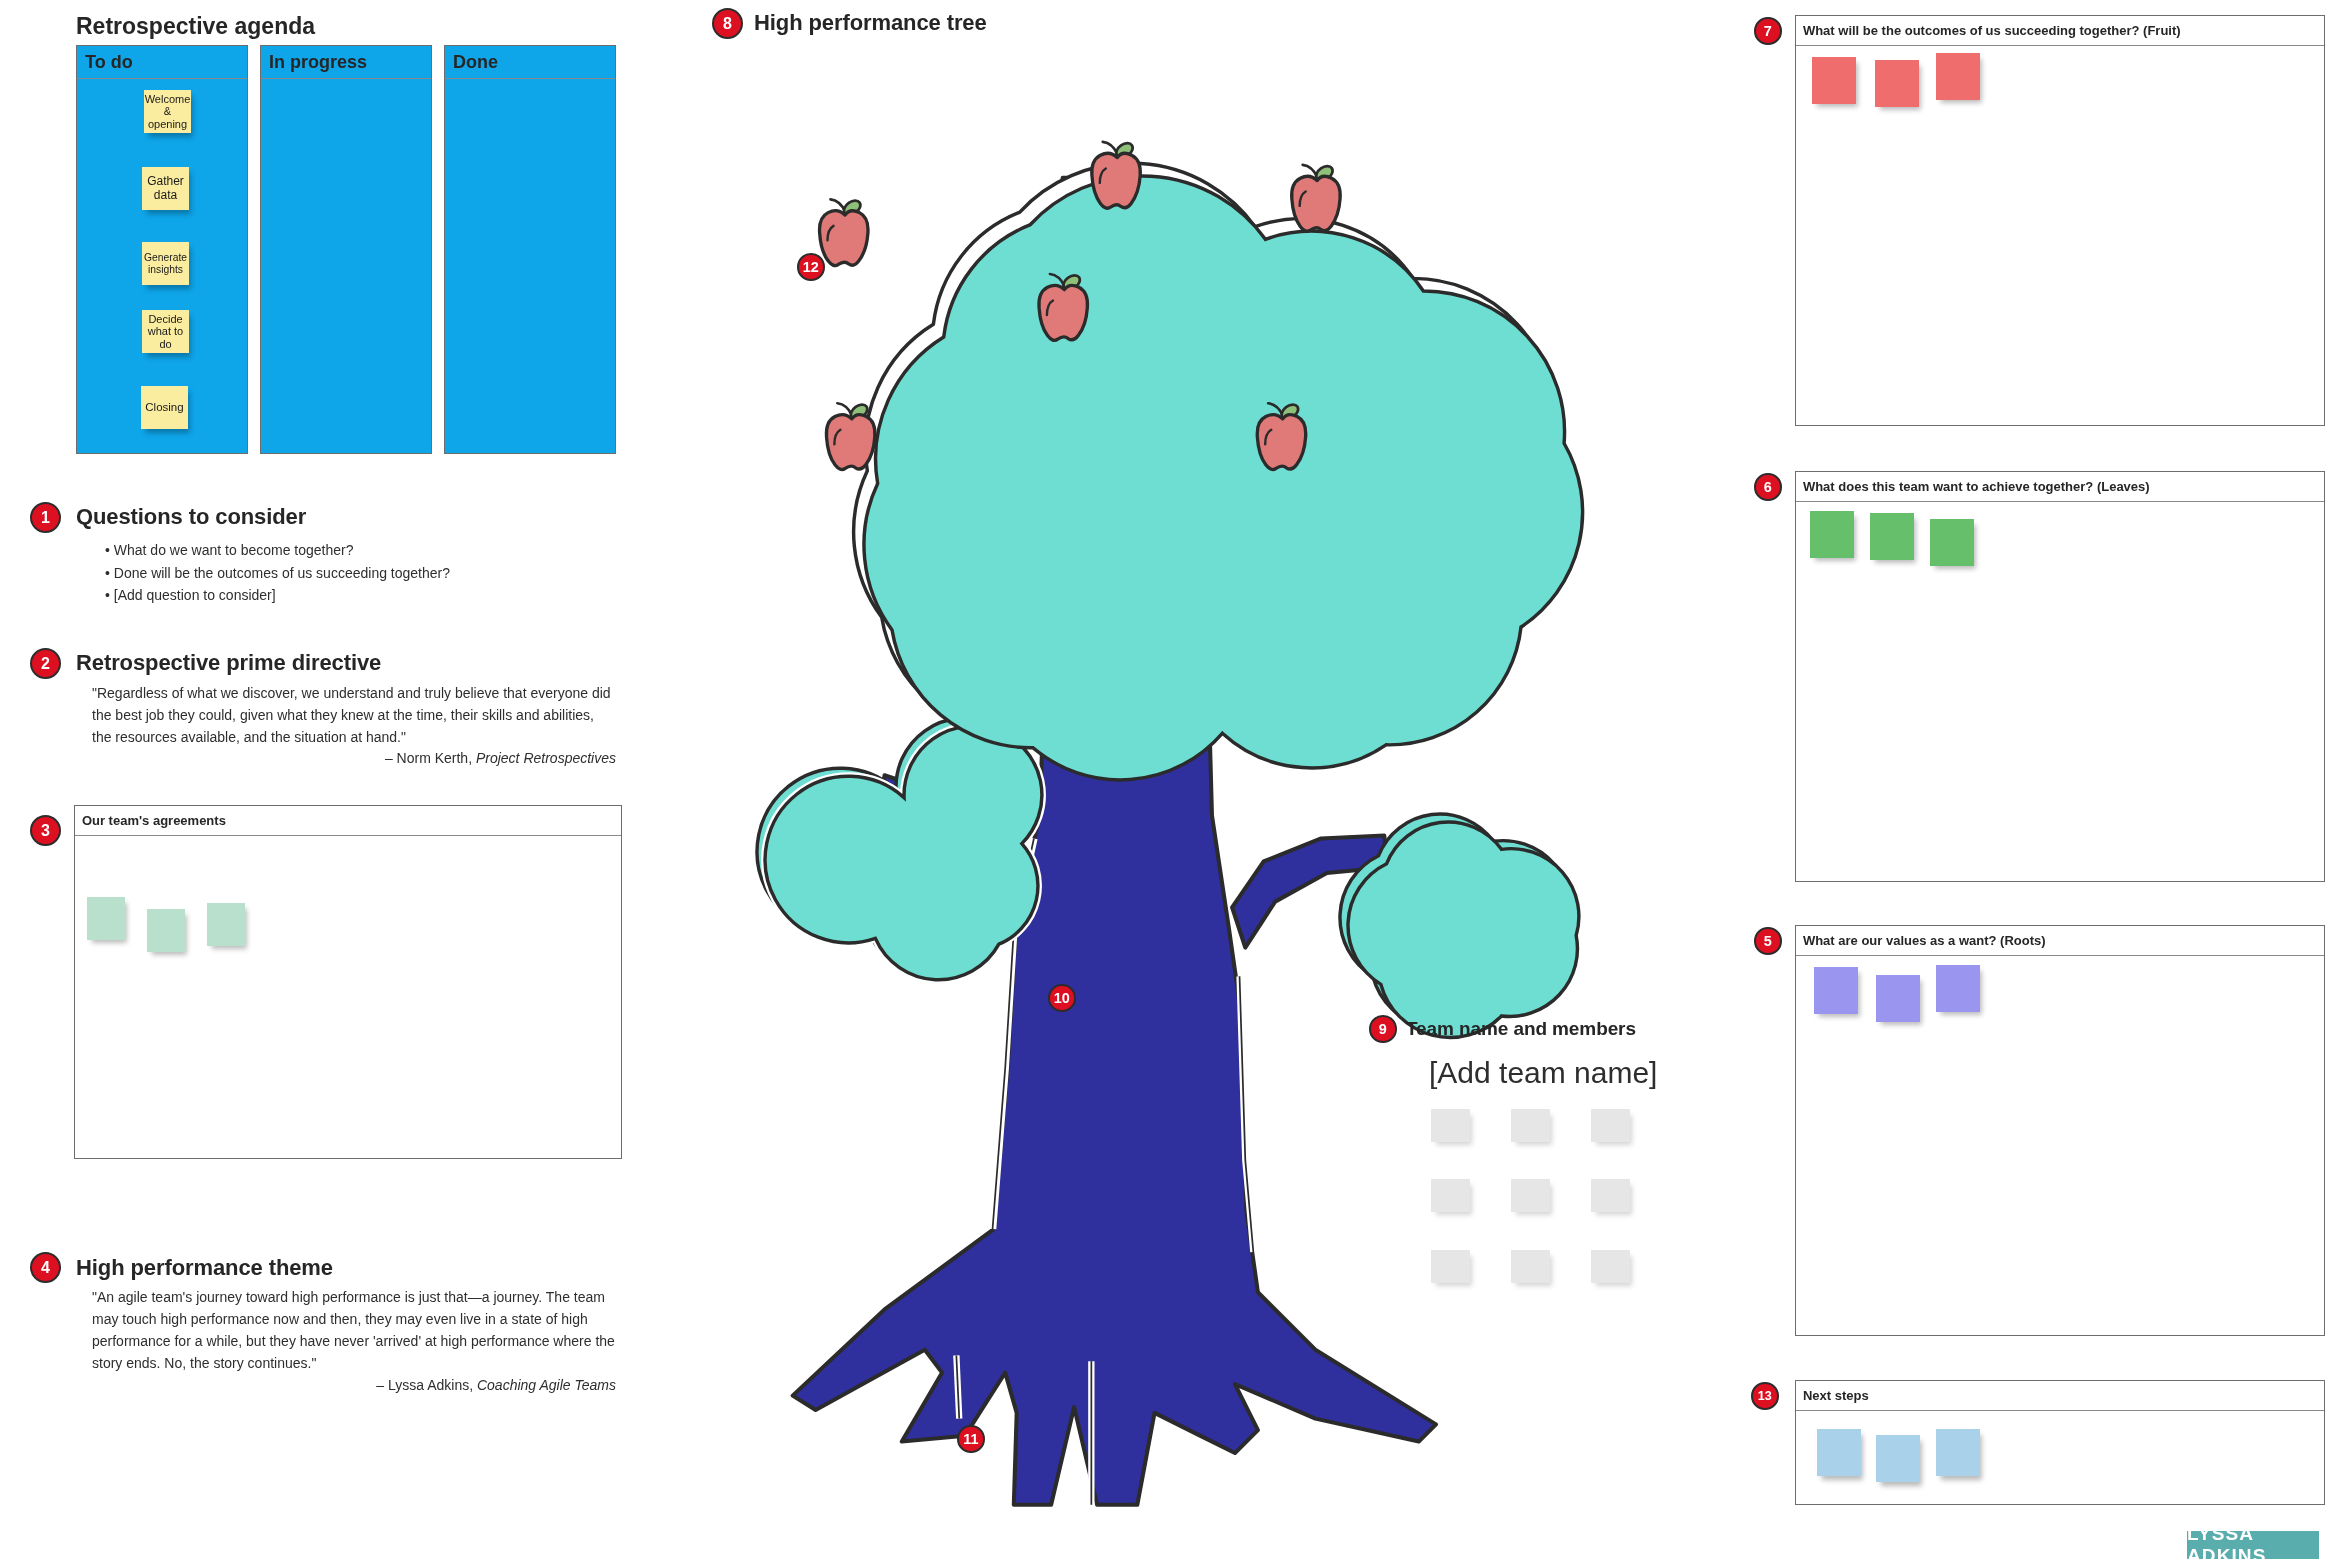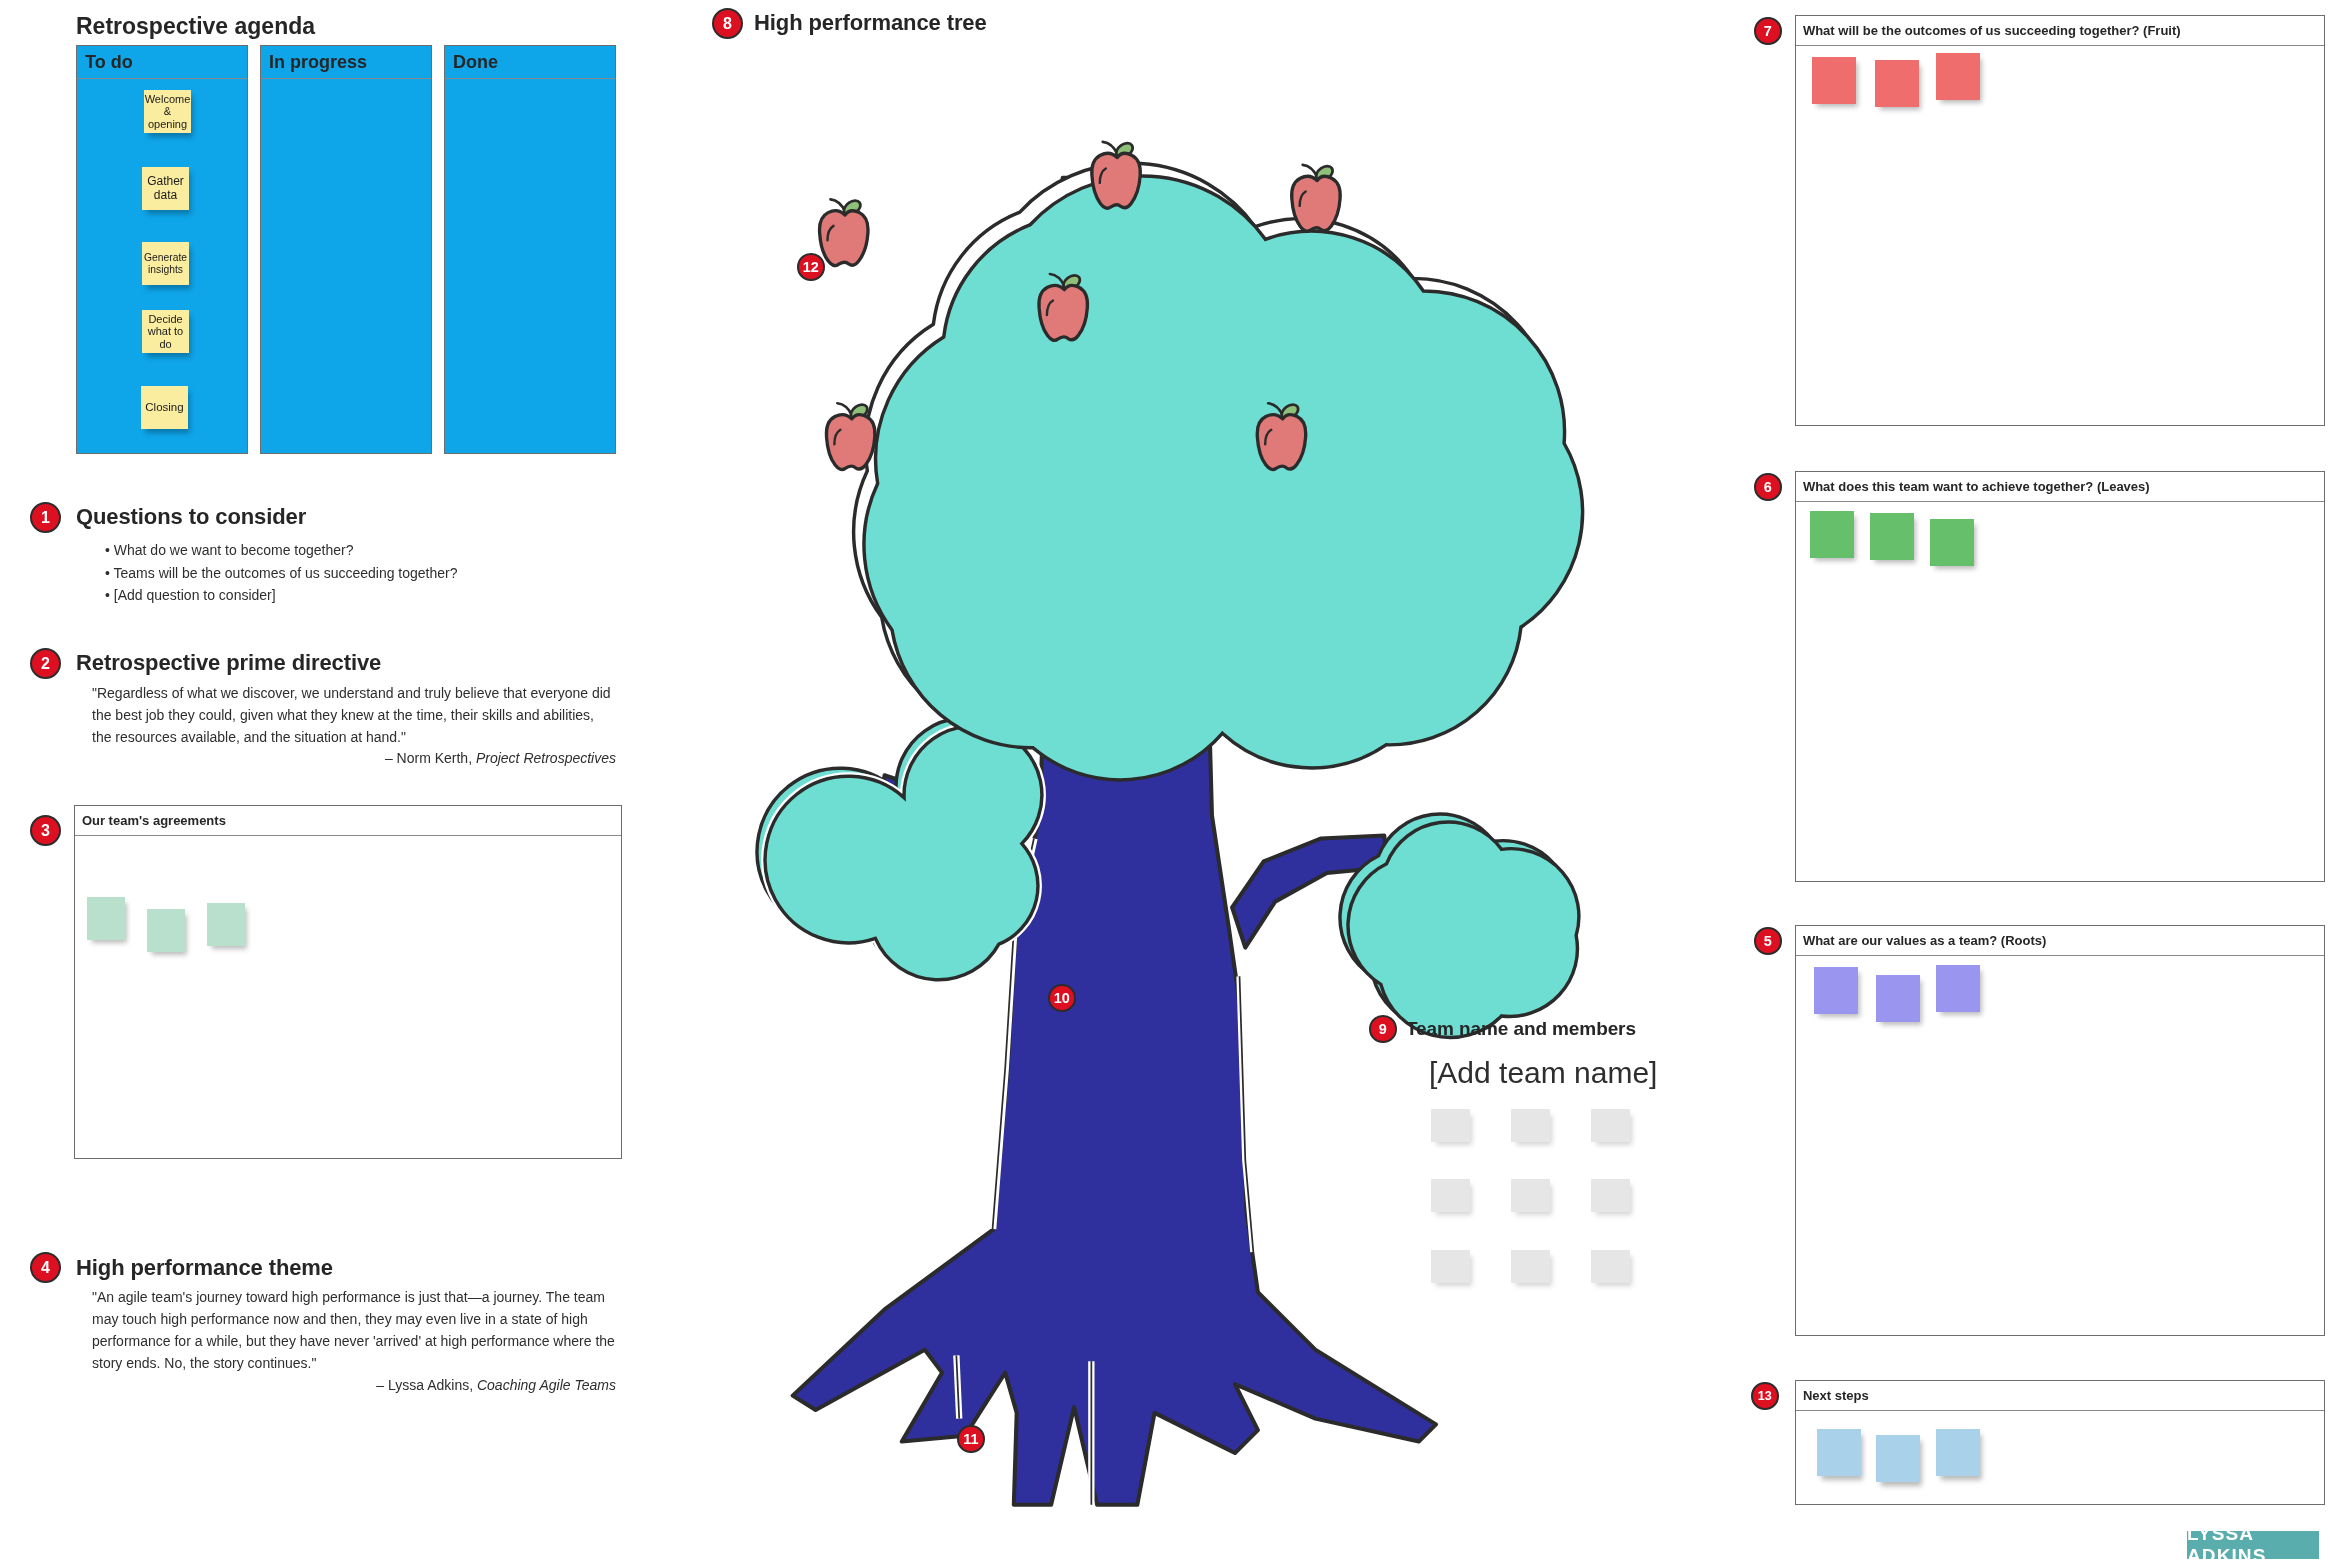--- a/index.html
+++ b/index.html
@@ -161,21 +161,21 @@
 <div class="sticky yellow" style="left:144px; top:90px; width:47px; height:43px; font-size:11px;">Welcome &amp; opening</div>
 <div class="sticky yellow" style="left:142px; top:167px; width:47px; height:43px; font-size:12px;">Gather data</div>
 <div class="sticky yellow" style="left:142px; top:242px; width:47px; height:43px; font-size:10.3px;">Generate insights</div>
 <div class="sticky yellow" style="left:142px; top:310px; width:47px; height:43px; font-size:11px;">Decide what to do</div>
 <div class="sticky yellow" style="left:141px; top:386px; width:47px; height:43px; font-size:11.5px;">Closing</div>
 
 <div class="badge" style="left:30px; top:502px;">1</div>
 <div class="sec-title" style="left:76px; top:504px;">Questions to consider</div>
 <div class="bullets" style="left:105px; top:539px;">
   <div>• What do we want to become together?</div>
-  <div>• Teams will be the outcomes of us succeeding together?</div>
+  <div>• Done will be the outcomes of us succeeding together?</div>
   <div>• [Add question to consider]</div>
 </div>
 
 <div class="badge" style="left:30px; top:648px;">2</div>
 <div class="sec-title" style="left:76px; top:650px;">Retrospective prime directive</div>
 <div class="quote" style="left:92px; top:683px; width:524px;">"Regardless of what we discover, we understand and truly believe that everyone did the best job they could, given what they knew at the time, their skills and abilities, the resources available, and the situation at hand."</div>
 <div class="attrib" style="left:92px; top:750px; width:524px;">
   <span>– Norm Kerth, </span><i>Project Retrospectives</i>
 </div>
 
@@ -339,21 +339,21 @@
 <div class="badge sm" style="left:1754px; top:473px;">6</div>
 <div class="panel" style="left:1795px; top:471px; width:530px; height:411px;">
   <div class="panel-head">What does this team want to achieve together? (Leaves)</div>
 </div>
 <div class="sticky" style="left:1810px; top:511px; width:44px; height:47px; background:#66bf6a;"></div>
 <div class="sticky" style="left:1870px; top:513px; width:44px; height:47px; background:#66bf6a;"></div>
 <div class="sticky" style="left:1930px; top:519px; width:44px; height:47px; background:#66bf6a;"></div>
 
 <div class="badge sm" style="left:1754px; top:927px;">5</div>
 <div class="panel" style="left:1795px; top:925px; width:530px; height:411px;">
-  <div class="panel-head">What are our values as a team? (Roots)</div>
+  <div class="panel-head">What are our values as a want? (Roots)</div>
 </div>
 <div class="sticky" style="left:1814px; top:967px; width:44px; height:47px; background:#9a95ef;"></div>
 <div class="sticky" style="left:1876px; top:975px; width:44px; height:47px; background:#9a95ef;"></div>
 <div class="sticky" style="left:1936px; top:965px; width:44px; height:47px; background:#9a95ef;"></div>
 
 <div class="badge sm" style="left:1751px; top:1382px; font-size:12.6px;">13</div>
 <div class="panel" style="left:1795px; top:1380px; width:530px; height:125px;">
   <div class="panel-head">Next steps</div>
 </div>
 <div class="sticky" style="left:1817px; top:1429px; width:44px; height:47px; background:#a9d1ea;"></div>

